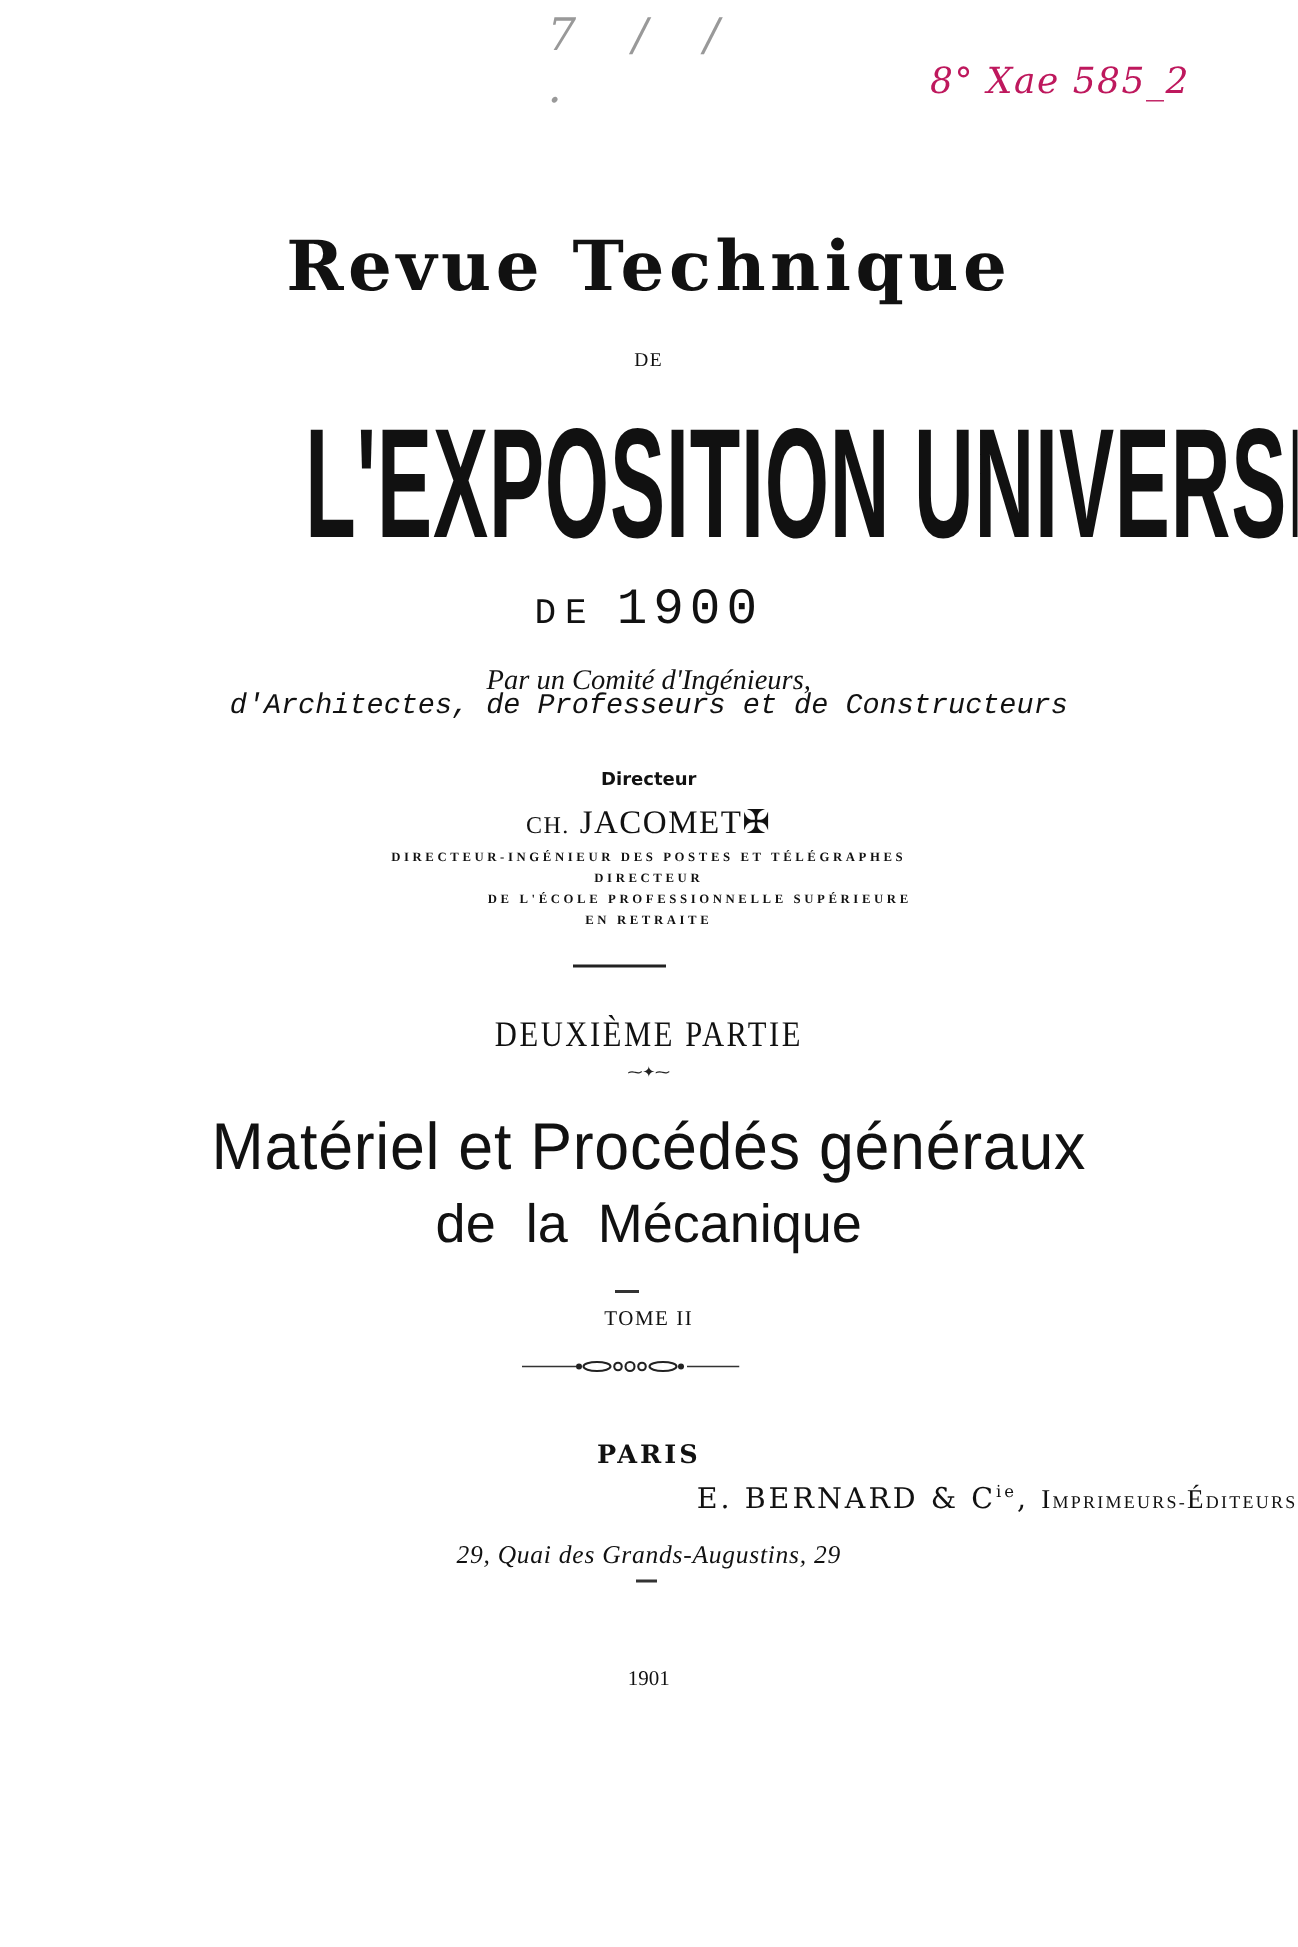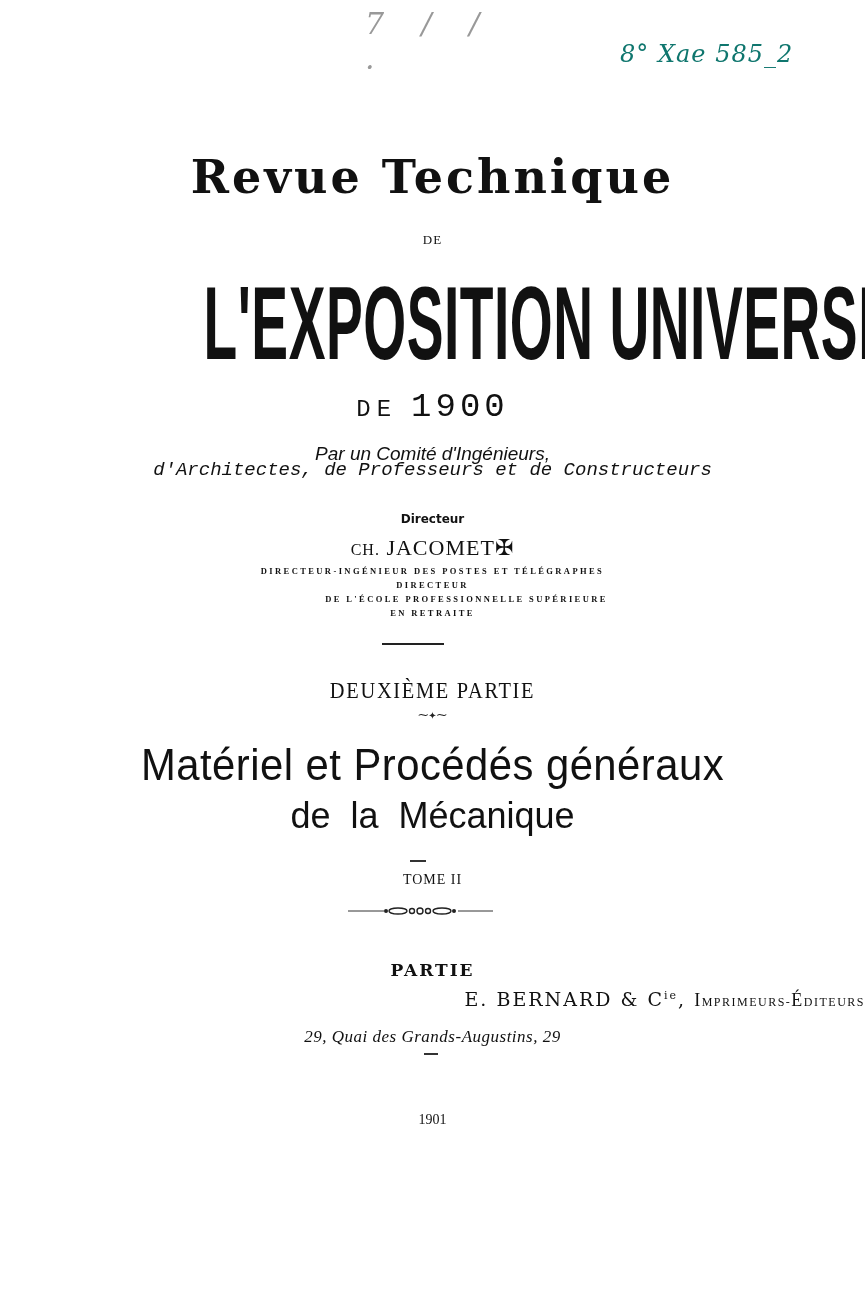--- a/index.html
+++ b/index.html
@@ -1,30 +1,30 @@
 <!DOCTYPE html>
 <html><head>
   <meta charset="utf-8">
   <style>
     html, body { margin: 0; padding: 0; background: #ffffff; }
     body { width: 865px; height: 1298px; position: relative; overflow: hidden; color: #111; }
     .abs { position: absolute; left: 0; width: 865px; text-align: center; white-space: nowrap; }
 
     .shelfmark { position: absolute; left: 620px; top: 40px; width: 220px; text-align: left;
-      font-family: "DejaVu Serif", serif; font-style: italic; font-size: 24px; color: #0f766e; letter-spacing: 1px; }
+      font-family: "DejaVu Serif", serif; font-style: italic; font-size: 24px; color: #be185d; letter-spacing: 1px; }
     .scribble { position: absolute; left: 365px; top: 6px; width: 140px; text-align: left;
       font-family: "DejaVu Serif", serif; font-style: italic; font-size: 30px; color: #999; letter-spacing: 14px; }
 
     .title-revue { top: 150px; font-family: "DejaVu Serif", serif; font-weight: bold; font-size: 46px; letter-spacing: 3px; }
     .title-de1 { top: 232px; font-family: "Liberation Serif", serif; font-size: 13px; letter-spacing: 1px; }
     .title-expo { top: 268px; font-family: "Liberation Sans", sans-serif; font-weight: bold; font-size: 104px; line-height: 110px;
       transform: scaleX(0.53); transform-origin: 433px 0; letter-spacing: 1px; }
     .title-year { top: 388px; font-family: Liberation Mono, monospace; font-size: 34px; letter-spacing: 4px; }
     .title-year .de { font-size: 24px; margin-right: 14px; letter-spacing: 6px; }
-    .byline1 { top: 443px; font-family: Liberation Sans, sans-serif; font-style: italic; font-size: 19px; }
+    .byline1 { top: 443px; font-family: Liberation Serif, serif; font-style: italic; font-size: 19px; }
     .byline2 { top: 459px; font-family: "Liberation Mono", monospace; font-style: italic; font-size: 19px; }
     .director-label { top: 512px; font-family: "DejaVu Sans", sans-serif; font-weight: bold; font-size: 12px; }
     .director-name { top: 535px; font-family: "Liberation Serif", serif; font-size: 22px; letter-spacing: 1px; }
     .director-name .sc { font-size: 16px; text-align: right; }
     .small-caps { font-family: "Liberation Serif", serif; font-weight: bold; font-size: 8.5px; letter-spacing: 2.4px; }
     .cred1 { top: 566px; }
     .cred2 { top: 580px; }
     .cred3 { top: 594px; padding-left: 34px; }
     .cred4 { top: 608px; text-align: center; }
     .rule1 { position: absolute; left: 382px; top: 643px; width: 62px; height: 2px; background: #222; }
@@ -84,20 +84,20 @@
   <line x1="110" y1="5" x2="145" y2="5" stroke="#333" stroke-width="1"></line>
   <circle cx="38" cy="5" r="2" fill="#222"></circle>
   <ellipse cx="50" cy="5" rx="9" ry="3" fill="none" stroke="#222" stroke-width="1.4"></ellipse>
   <circle cx="64" cy="5" r="2.5" fill="none" stroke="#222" stroke-width="1.4"></circle>
   <circle cx="72" cy="5" r="3" fill="none" stroke="#222" stroke-width="1.4"></circle>
   <circle cx="80" cy="5" r="2.5" fill="none" stroke="#222" stroke-width="1.4"></circle>
   <ellipse cx="94" cy="5" rx="9" ry="3" fill="none" stroke="#222" stroke-width="1.4"></ellipse>
   <circle cx="106" cy="5" r="2" fill="#222"></circle>
 </svg>
 
-<div class="abs paris">PARTIE</div>
+<div class="abs paris">PARIS</div>
 <div class="abs publisher">
   <span>E. BERNARD &amp; C</span><sup style="font-size:11px">ie</sup>,
   <span class="role"><span>I</span><span class="sm">MPRIMEURS-</span><span>É</span><span class="sm">DITEURS</span></span>
 </div>
 <div class="abs address">29, Quai des Grands-Augustins, 29</div>
 <div class="rule3"></div>
 <div class="abs year">1901</div>
 
 </body></html>

